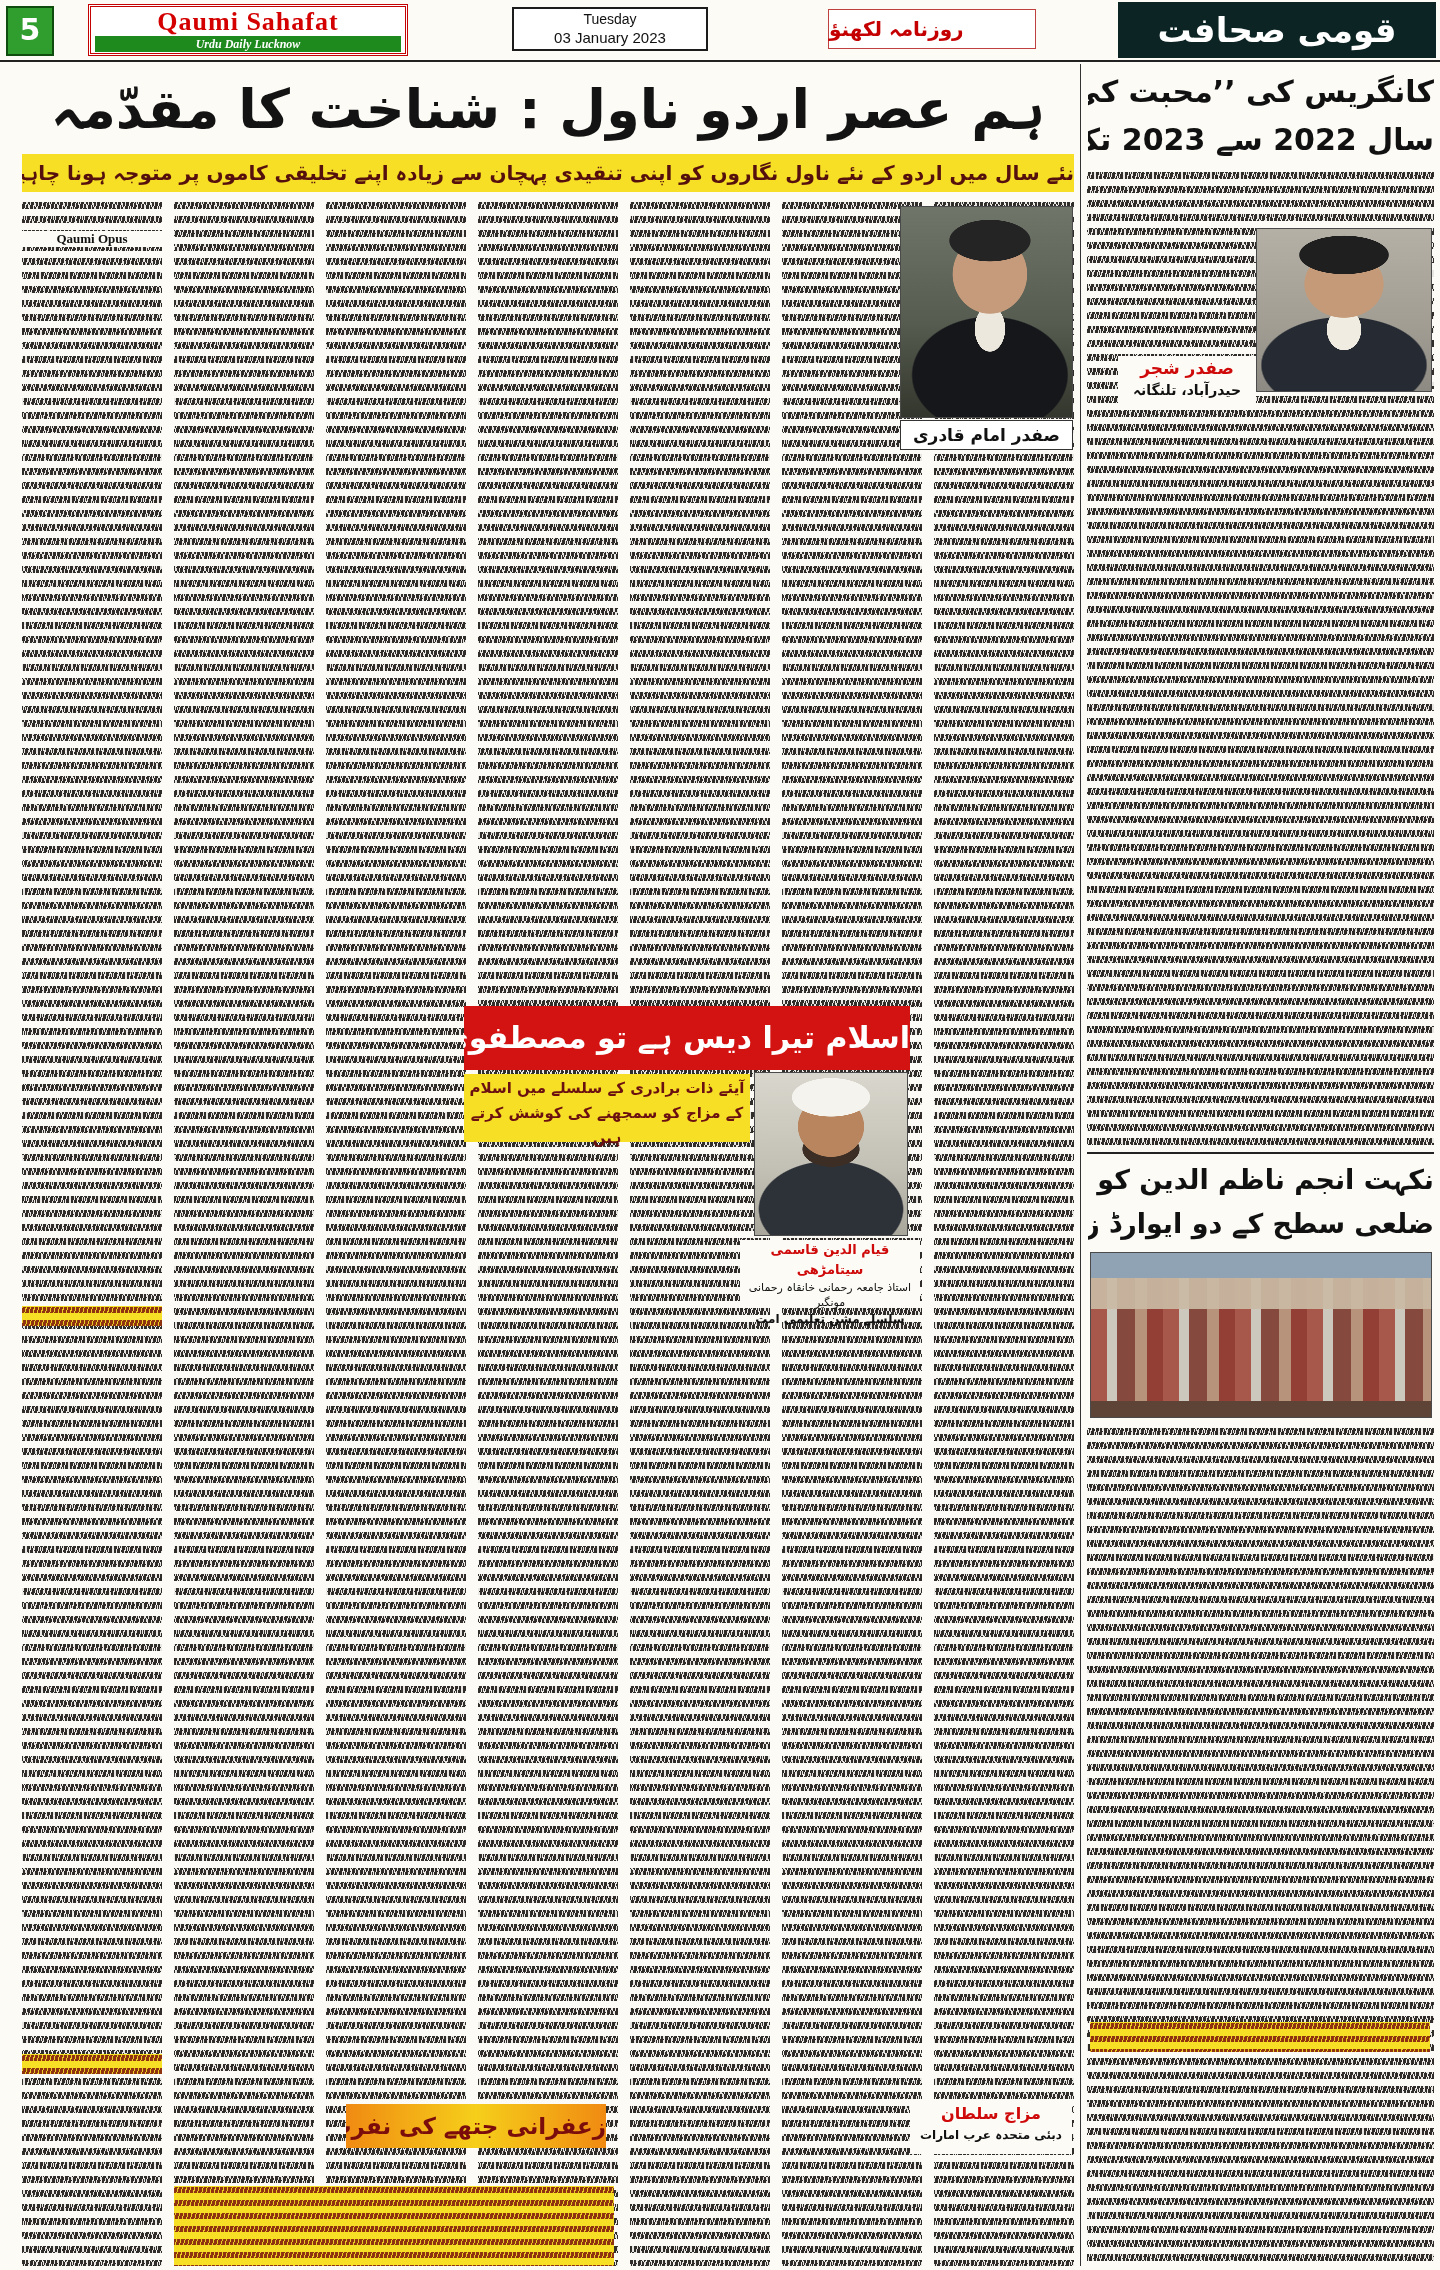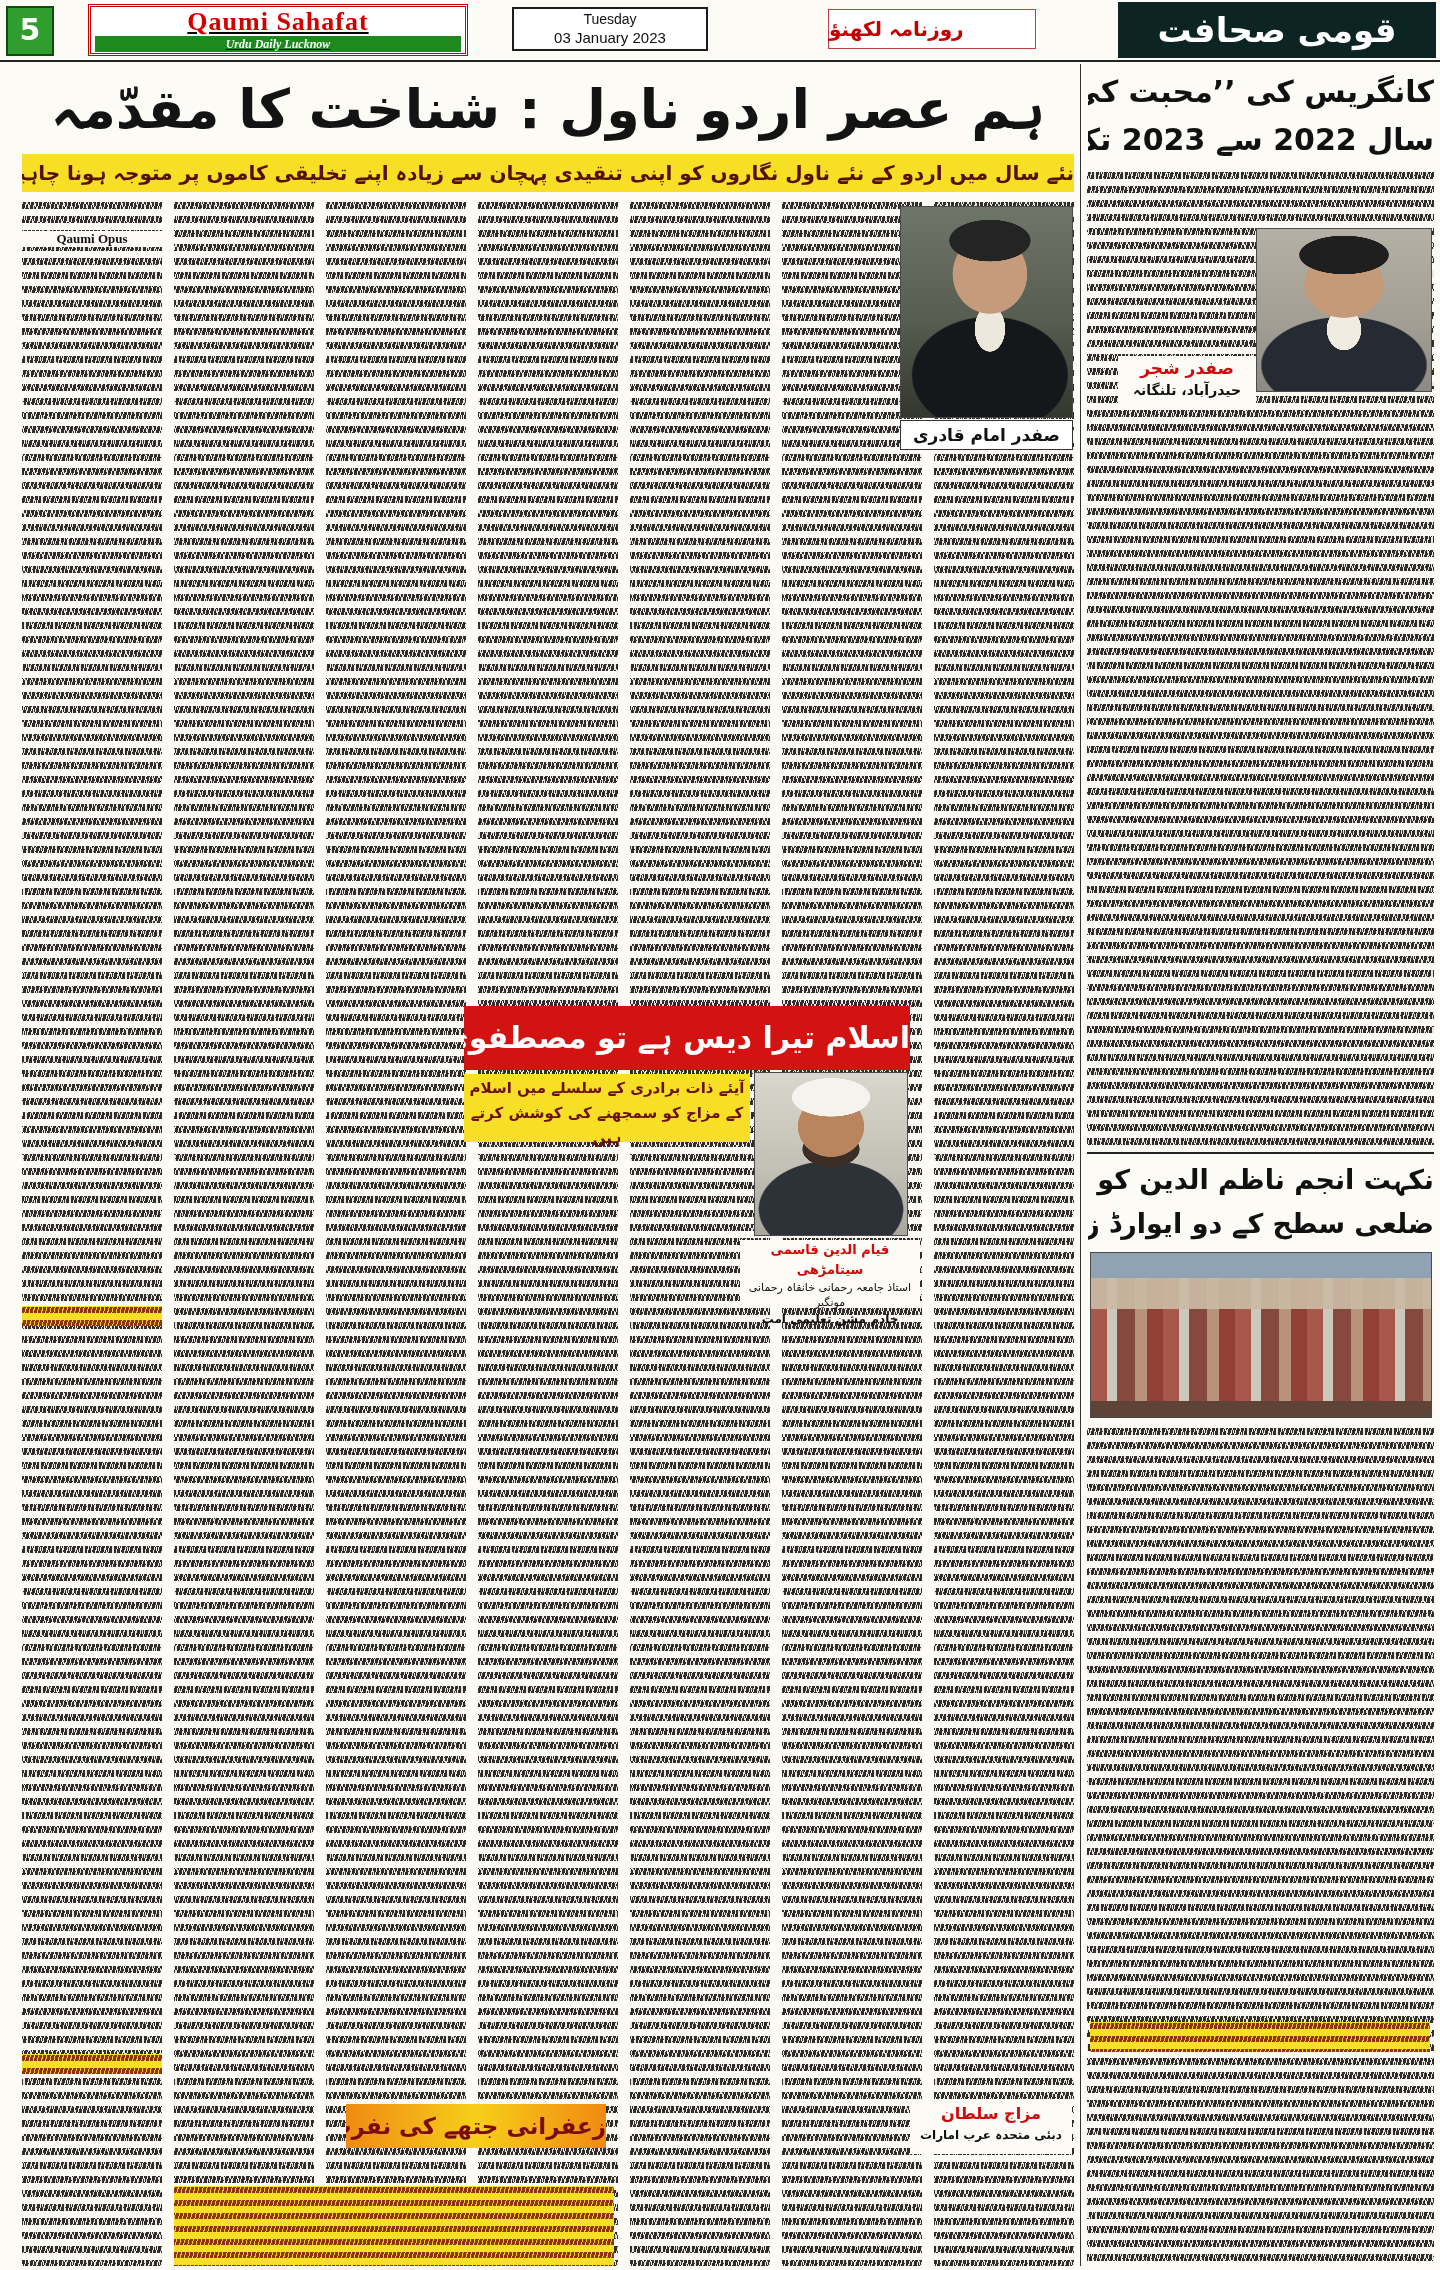--- a/index.html
+++ b/index.html
@@ -4,21 +4,21 @@
 <style>
   html,body{margin:0;padding:0;background:#6b6b6b;}
   .page{position:relative;width:1440px;height:2270px;margin:0 auto;background:#fcfbf6;
         font-family:"DejaVu Sans",sans-serif;overflow:hidden;}
   .abs{position:absolute;}
   .urdu{direction:rtl;}
 
   
   .pagenum{left:6px;top:6px;width:44px;height:46px;background:#2f9e2f;border:2px solid #0e4d0e;
            color:#fff;font:bold 30px/44px "DejaVu Sans",sans-serif;text-align:center;}
-  .masthead{left:88px;top:4px;width:380px;height:52px;border:3px double #c40000;background:#fff;text-align:center;box-sizing:border-box;text-decoration:underline;}
+  .masthead{left:88px;top:4px;width:320px;height:52px;border:3px double #c40000;background:#fff;text-align:center;box-sizing:border-box;}
   .mh-title{color:#d40000;font:bold 26px/29px "Liberation Serif",serif;letter-spacing:1px;}
   .mh-sub{background:#1e8a1e;color:#fff;font:italic bold 12px/16px "Liberation Serif",serif;margin:0 4px;}
   .datebox{left:512px;top:7px;width:196px;height:44px;border:2px solid #1c1c1c;text-align:center;box-sizing:border-box;background:#fff;}
   .datebox .d1{font:14px/20px "Liberation Sans",sans-serif;color:#111;}
   .datebox .d2{font:15px/18px "Liberation Sans",sans-serif;color:#111;}
   .editionbox{left:828px;top:9px;width:208px;height:40px;border:1px solid #c04040;color:#c40000;
               font:bold 20px/38px "DejaVu Sans",sans-serif;text-align:left;box-sizing:border-box;background:#fff;}
   .mast-urdu{left:1118px;top:2px;width:318px;height:56px;background:#0c2424;color:#fff;
              font:bold 34px/56px "DejaVu Sans",sans-serif;text-align:center;}
   .hrule{position:absolute;background:#222;}
@@ -130,21 +130,21 @@
 
   <div class="abs photo photo-safdar" style="left:900px;top:206px;width:173px;height:212px"></div>
   <div class="abs cap-box urdu" style="left:900px;top:420px;width:173px;height:30px;font-size:17px;line-height:28px">صفدر امام قادری</div>
 
   <div class="abs islam-banner urdu">اسلام تیرا دیس ہے تو مصطفوی ہے</div>
   <div class="abs islam-sub urdu">آیئے ذات برادری کے سلسلے میں اسلام کے مزاج کو سمجھنے کی کوشش کرتے ہیں</div>
   <div class="abs photo photo-islam" style="left:754px;top:1072px;width:154px;height:164px"></div>
   <div class="abs islam-cap urdu">
     <div class="c1">قیام الدین قاسمی سیتامڑھی</div>
     <div class="c2">استاذ جامعہ رحمانی خانقاہ رحمانی مونگیر</div>
-    <div class="c3">خادم مشن تعلیمی امت</div>
+    <div class="c3">سلسلے مشن تعلیمی امت</div>
   </div>
 
   <div class="abs saffron-banner urdu">زعفرانی جتھے کی نفرت انگیزی</div>
 
   <div class="abs zakaria urdu">
     <div class="zn">مزاج سلطان</div>
     <div class="zp">دبئی متحدہ عرب امارات</div>
   </div>
 
   <div class="abs ytext" style="left:174px;top:2186px;width:440px;height:80px"></div>

